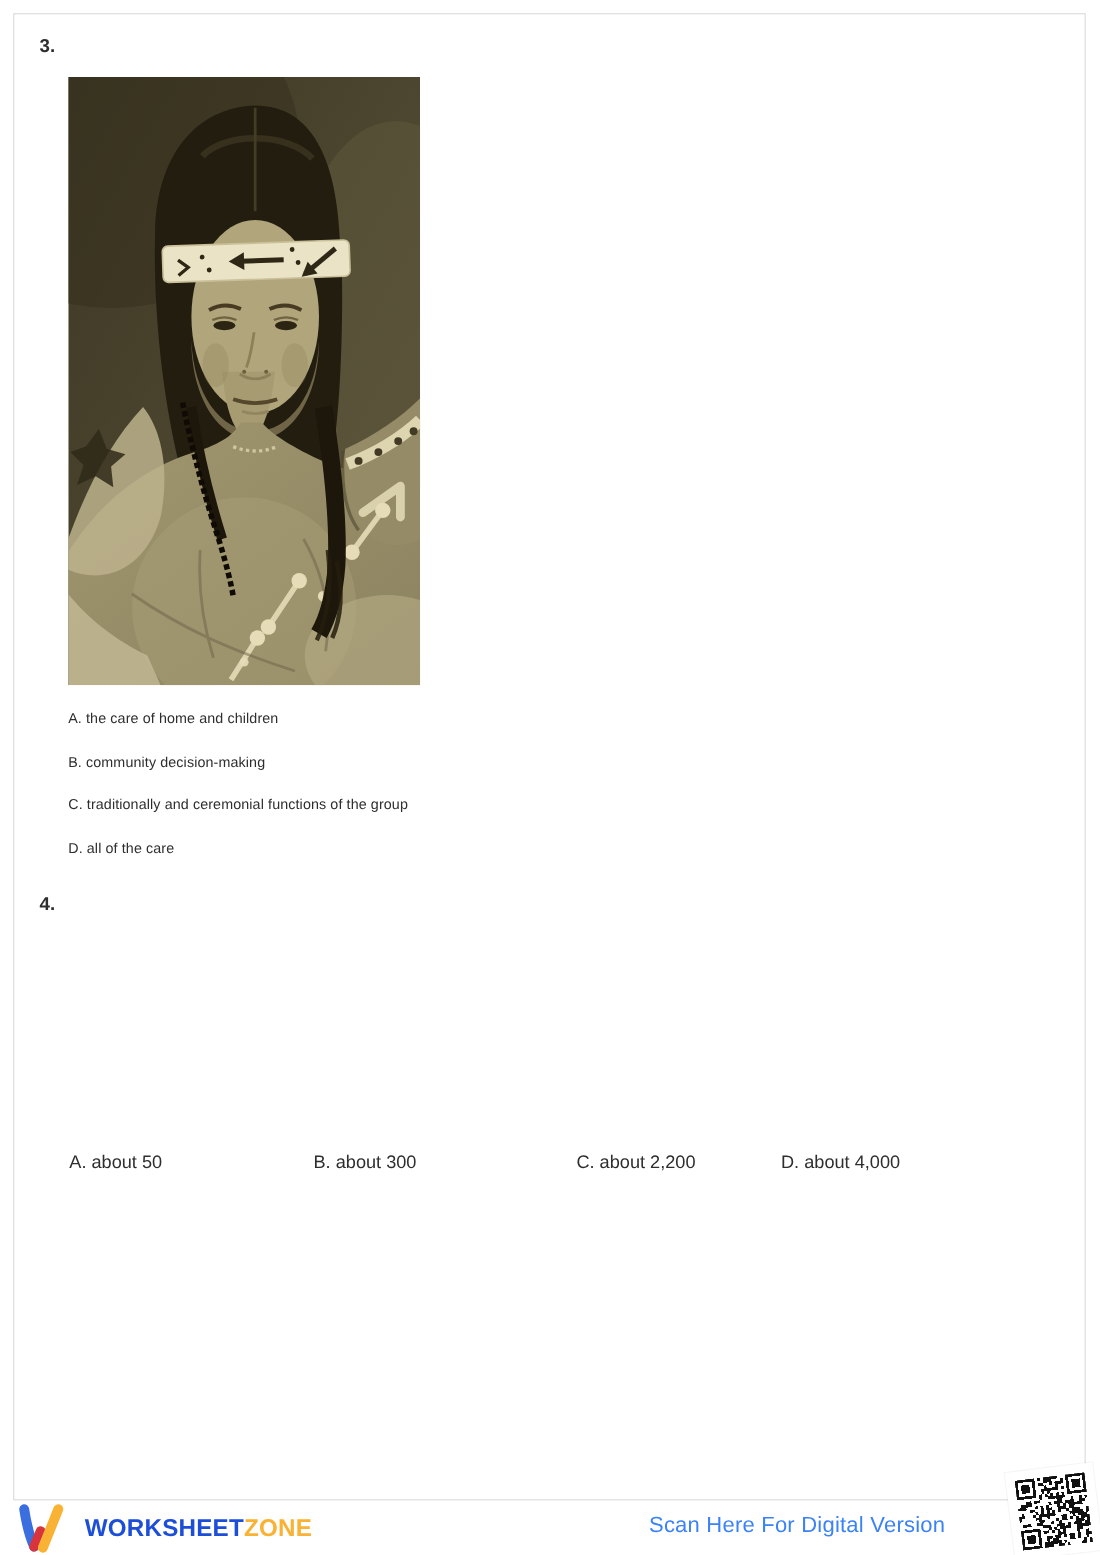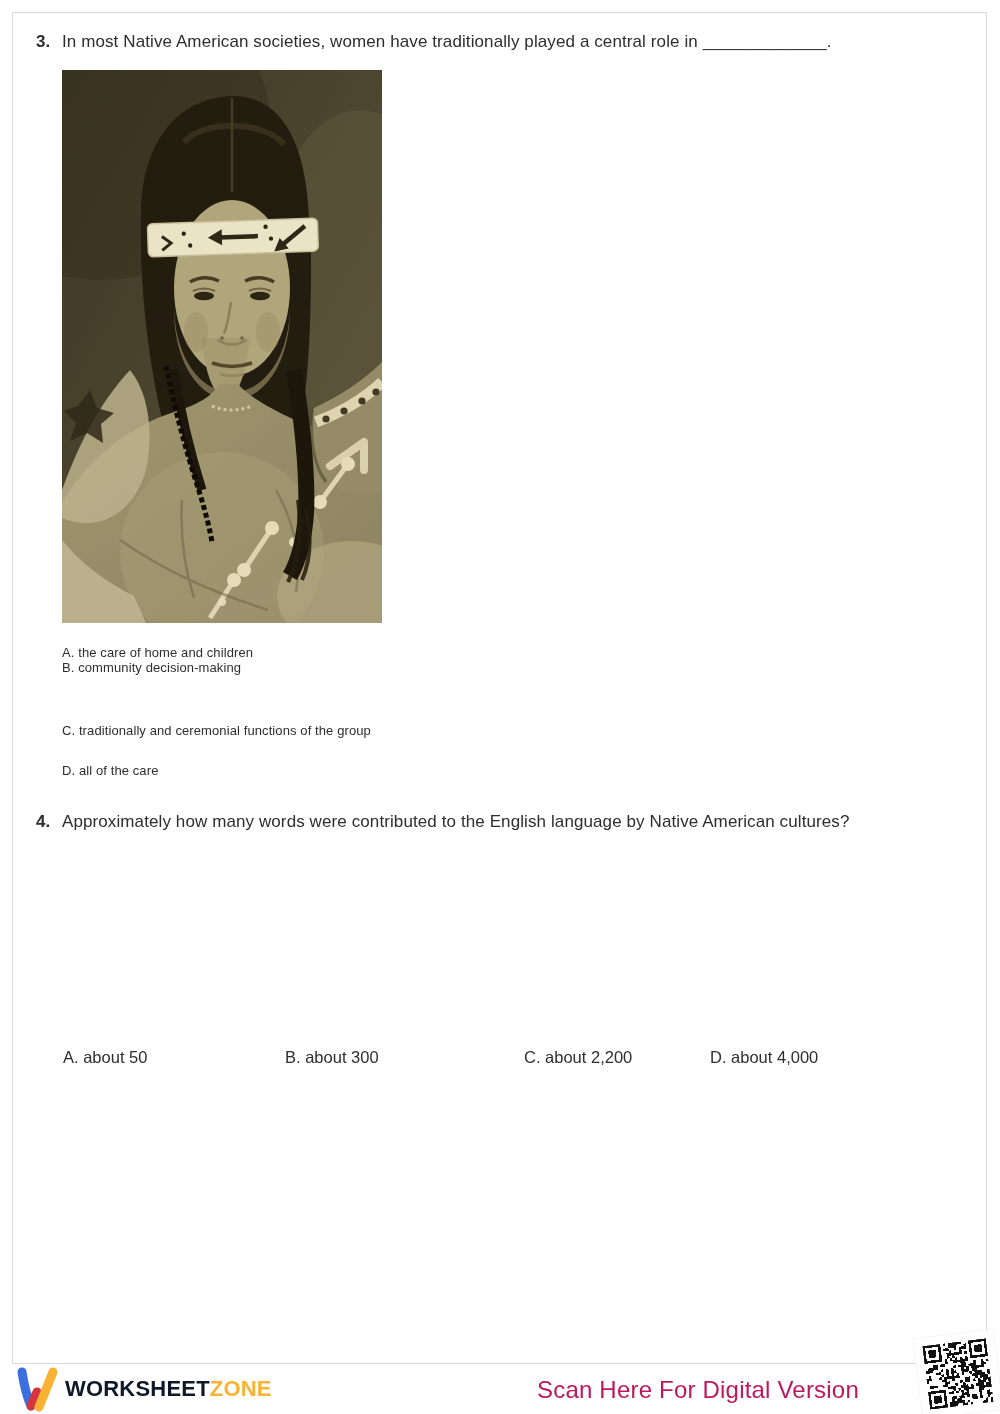--- a/index.html
+++ b/index.html
@@ -23,40 +23,39 @@
   }
   .option{
     position:absolute;left:62px;font-size:13px;letter-spacing:.1px;white-space:nowrap;
   }
   .q4opt{position:absolute;top:1048px;font-size:16.5px;white-space:nowrap;text-align:center;}
   .footer-logo{
     position:absolute;left:16px;top:1365px;height:48px;
     display:flex;align-items:center;gap:7px;
   }
   .brand{font-size:22px;font-weight:bold;letter-spacing:.2px;white-space:nowrap;}
-  .brand .primary{color:#0f172a;}
+  .brand .primary{color:#1d4ed8;margin-left:12px;}
   .brand .secondary{color:#f9b234;margin-top:20px;}
   .scan-label{
-    position:absolute;left:537px;top:1376px;font-size:24px;color:#be185d;
+    position:absolute;left:590px;top:1376px;font-size:20px;color:#3b82f6;
     letter-spacing:.2px;white-space:nowrap;
   }
   .qr-card{
     position:absolute;left:918px;top:1334px;width:80px;height:80px;background:#ffffff;
     transform:rotate(-7deg);z-index:5;display:flex;align-items:center;justify-content:center;
     box-shadow:0 0 0 1px rgba(0,0,0,0.04);
   }
 </style>
 </head>
 <body>
 
 <div class="page-border"></div>
 
 <div class="question" id="q3">
   <span class="num">3.</span>
-  <span class="txt">In most Native American societies, women have traditionally played a central role in _____________.</span>
 </div>
 
 <div class="photo">
   <svg viewBox="0 0 320 553" width="320" height="553" preserveAspectRatio="none" aria-hidden="true">
     <defs>
       <linearGradient id="pbg" x1="0" y1="0" x2="1" y2="1">
         <stop offset="0" stop-color="#3c3624"></stop>
         <stop offset=".55" stop-color="#4e4831"></stop>
         <stop offset="1" stop-color="#5c553c"></stop>
       </linearGradient>
@@ -147,27 +146,26 @@
 
     <path d="M112,300 C118,340 128,382 140,420" stroke="#1c160b" stroke-width="9" fill="none"></path>
     <path d="M104,296 C112,336 124,382 138,424 C144,444 148,460 150,472" stroke="#0f0a04" stroke-width="5" stroke-dasharray="5 3" fill="none"></path>
 
     <path d="M232,300 C240,350 246,400 244,444 C242,470 236,492 228,506" stroke="#1c160b" stroke-width="16" fill="none"></path>
     <path d="M236,430 C240,462 236,492 226,512 M244,440 C250,468 248,492 240,510" stroke="#241d0e" stroke-width="4" fill="none" opacity=".85"></path>
   </svg>
 </div>
 
 <div class="option" style="top:645px">A. the care of home and children</div>
-<div class="option" style="top:660px">B. community decision-making</div>
+<div class="option" style="top:685px">B. community decision-making</div>
 <div class="option" style="top:723px">C. traditionally and ceremonial functions of the group</div>
 <div class="option" style="top:763px">D. all of the care</div>
 
 <div class="question" id="q4">
   <span class="num">4.</span>
-  <span class="txt">Approximately how many words were contributed to the English language by Native American cultures?</span>
 </div>
 
 <div class="q4opt" style="left:63px">A. about 50</div>
 <div class="q4opt" style="left:285px">B. about 300</div>
 <div class="q4opt" style="left:524px">C. about 2,200</div>
 <div class="q4opt" style="left:710px">D. about 4,000</div>
 
 <div class="footer-logo">
   <svg width="42" height="48" viewBox="0 0 42 48" aria-hidden="true">
     <path d="M6,7 C8,20 11,32 15,41" stroke="#3b6fe0" stroke-width="9" stroke-linecap="round" fill="none"></path>

